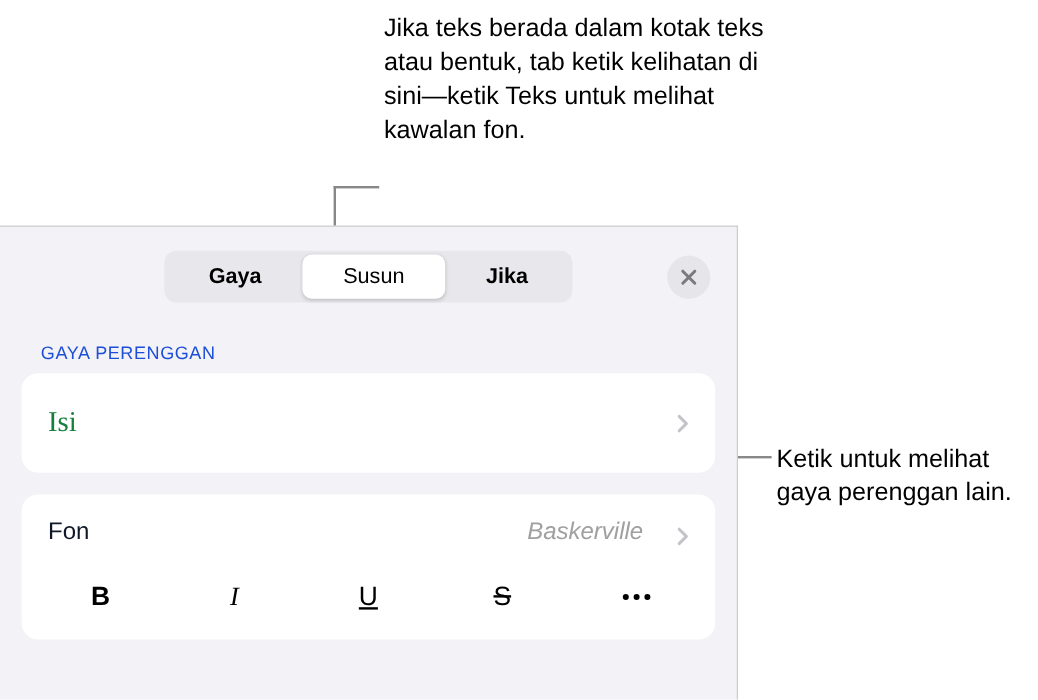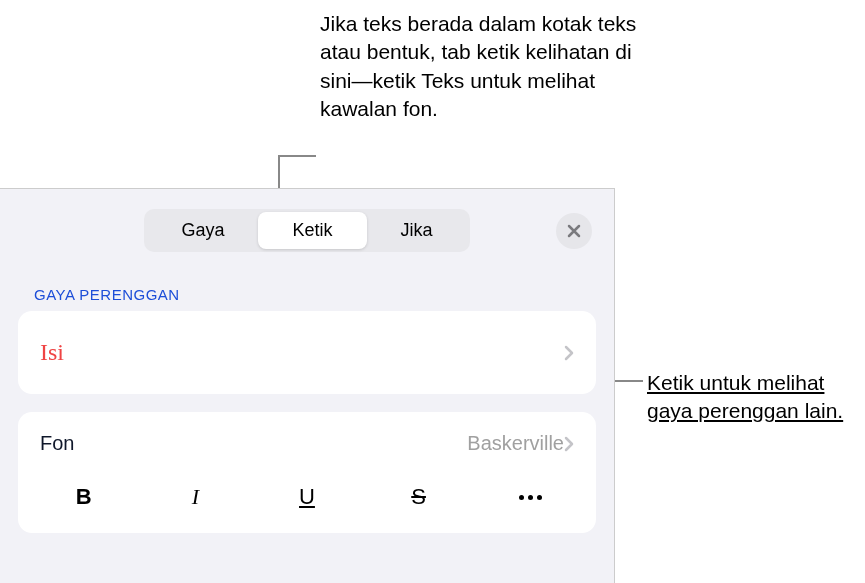--- a/index.html
+++ b/index.html
@@ -25,21 +25,20 @@
       color: #000;
     }
     .callout-right {
       position: absolute;
       left: 647px;
       top: 369px;
       width: 210px;
       font-size: 21px;
       line-height: 1.35;
       color: #000;
-      text-decoration: underline;
     }
     .callout-line-top {
       position: absolute;
       left: 278px;
       top: 155px;
       width: 2px;
       height: 50px;
       background: #888;
     }
     .callout-line-top::before {
@@ -84,20 +83,21 @@
       border-radius: 10px;
       padding: 3px;
       gap: 0;
     }
     .seg-item {
       padding: 8px 34px;
       font-size: 18px;
       color: #000;
       border-radius: 8px;
       cursor: pointer;
+      font-weight: bold;
     }
     .seg-item.active {
       background: #fff;
       box-shadow: 0 1px 3px rgba(0,0,0,0.15);
       font-weight: 500;
     }
     .close-btn {
       position: absolute;
       right: 22px;
       top: 50%;
@@ -129,41 +129,42 @@
     .style-row {
       display: flex;
       align-items: center;
       justify-content: space-between;
       padding: 28px 22px;
       cursor: pointer;
     }
     .style-name {
       font-family: Georgia, serif;
       font-size: 24px;
-      color: #ef4444;
+      color: #15803d;
     }
     .chevron {
       width: 10px;
       height: 16px;
     }
     .font-row {
       display: flex;
       align-items: center;
       justify-content: space-between;
       padding: 20px 22px 14px;
       cursor: pointer;
     }
     .font-label {
       font-size: 20px;
       color: #0f172a;
     }
     .font-value-wrap {
       display: flex;
-      align-items: center;
-      gap: 0;
+      align-items: flex-end;
+      gap: 28px;
+      font-style: italic;
     }
     .font-value {
       font-size: 20px;
       color: #a0a0a0;
     }
     .format-row {
       display: flex;
       justify-content: space-around;
       align-items: center;
       padding: 8px 10px 16px;
@@ -200,21 +201,21 @@
 <div class="callout-right">Ketik untuk melihat gaya perenggan lain.</div>
 
 <div class="callout-line-top"></div>
 <div class="callout-line-right"></div>
 
 <div class="panel">
 
   <div class="panel-header">
     <div class="segmented">
       <div class="seg-item">Gaya</div>
-      <div class="seg-item active">Ketik</div>
+      <div class="seg-item active">Susun</div>
       <div class="seg-item">Jika</div>
     </div>
     <div class="close-btn">
       <svg viewBox="0 0 16 16">
         <path d="M3 3 L13 13 M13 3 L3 13" stroke="#7a7a7e" stroke-width="2.5" stroke-linecap="round" fill="none"></path>
       </svg>
     </div>
   </div>
 
   <div class="section-label">GAYA PERENGGAN</div>

